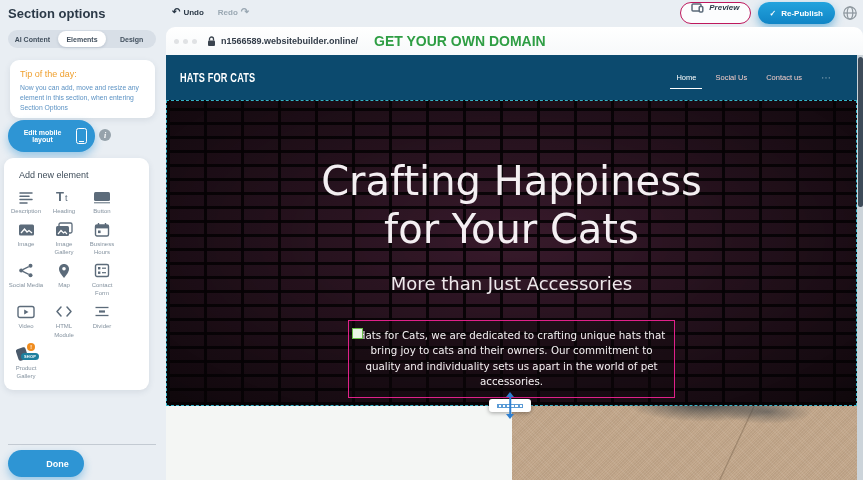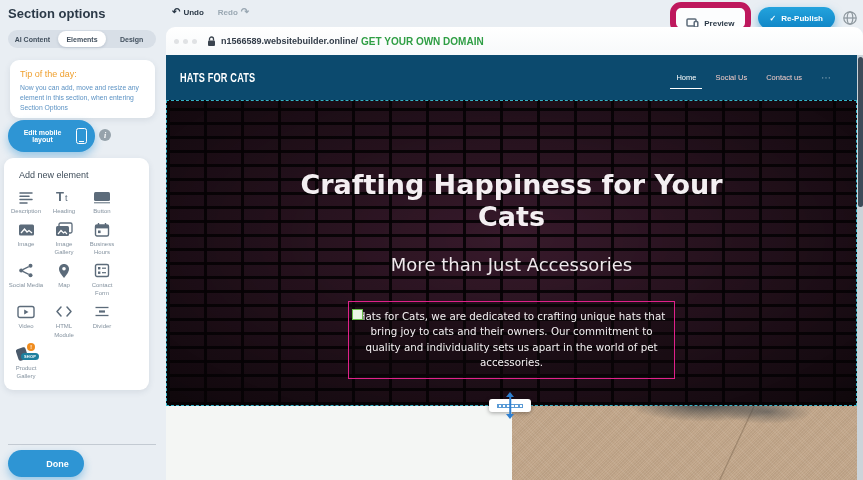--- a/index.html
+++ b/index.html
@@ -10,23 +10,23 @@
   }
   .abs{position:absolute;}
 
   
   .page-title{left:8px;top:6px;font-size:13px;font-weight:bold;color:#2b3947;}
   .undo-redo{left:172px;top:7px;display:flex;gap:14px;align-items:center;font-size:8px;}
   .undo-btn{color:#2b3947;font-weight:bold;display:flex;gap:3px;align-items:center;cursor:pointer;}
   .redo-btn{color:#9aa8b3;font-weight:bold;display:flex;gap:3px;align-items:center;cursor:pointer;}
   .arrow-glyph{font-size:10px;line-height:1;}
   .topbar-right{right:5px;top:2px;display:flex;gap:7px;align-items:center;}
-  .btn-preview{height:20px;padding:0 10px;border:6px solid #be185d;border-radius:11px;
+  .btn-preview{height:20px;padding:0 10px;border:1px solid #be185d;border-radius:11px;
     background:#fcfdfe;font-size:8px;font-weight:bold;color:#2b3947;display:flex;gap:5px;
-    align-items:flex-end;cursor:pointer;}
+    align-items:flex-start;cursor:pointer;font-style:italic;}
   .btn-republish{height:22px;padding:0 12px;border:none;border-radius:12px;
     background:linear-gradient(180deg,#23a3dd,#1085c6);color:#fff;font-size:8px;font-weight:bold;
     display:flex;gap:5px;align-items:center;box-shadow:0 4px 10px rgba(30,140,200,.55);cursor:pointer;}
   .globe-icon{width:16px;height:16px;cursor:pointer;}
 
   
   .tabbar{left:8px;top:30px;width:148px;height:18px;background:#d8dfe7;border-radius:9px;
     display:flex;align-items:stretch;font-size:7px;font-weight:bold;color:#42505e;}
   .tab{flex:1;display:flex;align-items:center;justify-content:center;cursor:pointer;border-radius:9px;}
   .tab.active{background:#fff;margin:1px;box-shadow:0 1px 3px rgba(40,60,90,.18);}
@@ -60,42 +60,42 @@
     font-size:9px;font-weight:bold;display:flex;align-items:center;justify-content:center;
     box-shadow:0 4px 9px rgba(46,149,212,.45);cursor:pointer;padding-left:23px;}
 
   
   .preview{left:166px;top:27px;width:697px;height:453px;}
   .chrome{position:absolute;left:0;top:0;width:697px;height:28px;background:linear-gradient(180deg,#ffffff,#f7f9fa);
     border-radius:9px 9px 0 0;display:flex;align-items:center;padding-left:8px;box-sizing:border-box;}
   .chrome-dots{display:flex;gap:4px;margin-right:10px;}
   .chrome-dots i{width:5px;height:5px;border-radius:50%;background:#e0e2e4;}
   .url-text{font-size:9px;color:#333d49;font-weight:bold;margin-left:5px;}
-  .domain-cta{font-size:10px;color:#2f9e44;font-weight:bold;margin-left:3px;cursor:pointer;}
+  .domain-cta{font-size:14px;color:#2f9e44;font-weight:bold;margin-left:16px;cursor:pointer;}
 
   .site-header{position:absolute;left:0;top:28px;width:691px;height:45px;background:#0c4a6e;}
   .site-logo{position:absolute;left:14px;top:16px;font-size:11.5px;font-weight:800;color:#fff;
     letter-spacing:.2px;transform:scaleX(.8) scaleY(1.15);transform-origin:left center;white-space:nowrap;}
   .site-nav{position:absolute;right:26px;top:0;height:45px;display:flex;align-items:center;gap:19px;
     font-size:7.5px;color:#f2ccc8;}
   .nav-item{cursor:pointer;}
   .nav-item.active{color:#fff;position:relative;margin-left:30px;}
   .nav-item.active::after{content:"";position:absolute;left:-6px;right:-6px;bottom:-7px;height:1px;background:#fff;}
   .nav-more{color:rgba(255,255,255,.45);font-size:10px;cursor:pointer;}
 
   .hero{position:absolute;left:0;top:73px;width:691px;height:306px;box-sizing:border-box;
     border:1px dashed #35b4c9;
     background-color:#2a1620;
     background-image:
       repeating-linear-gradient(90deg,rgba(5,2,4,.9) 0 3px,rgba(0,0,0,0) 3px 37px),
       repeating-linear-gradient(0deg,rgba(5,2,4,.9) 0 3px,rgba(0,0,0,0) 3px 14px),
       radial-gradient(ellipse at 50% 45%,rgba(70,30,55,.5),rgba(5,2,4,.75));
     text-align:center;color:#f3eef2;font-family:"DejaVu Sans",sans-serif;
     padding-top:56px;overflow:hidden;}
-  .hero h1{margin:12px auto;max-width:440px;font-size:27px;line-height:1.2;font-weight:700;color:#f4eff2;}
+  .hero h1{margin:0 auto;max-width:440px;font-size:40px;line-height:1.2;font-weight:400;color:#f4eff2;}
   .hero-sub{margin-top:20px;font-size:18px;color:#eee8eb;}
   .hero-para-box{position:relative;width:327px;margin:26px auto 0;border:1px solid #e0218a;
     background:rgba(15,8,12,.35);padding:7px 5px;box-sizing:border-box;
     font-size:10.3px;line-height:1.5;color:#f4f0f2;}
   .drag-handle{position:absolute;left:3px;top:7px;width:9px;height:9px;background:#eaf5e4;
     border:1.5px solid #6abf4b;cursor:grab;}
 
   .resize-pill{position:absolute;left:323px;top:372px;width:42px;height:13px;background:#fff;border-radius:3px;
     box-shadow:0 1px 4px rgba(0,0,0,.35);z-index:6;display:flex;align-items:center;justify-content:center;cursor:row-resize;}
   .pill-dots{width:26px;height:4px;

